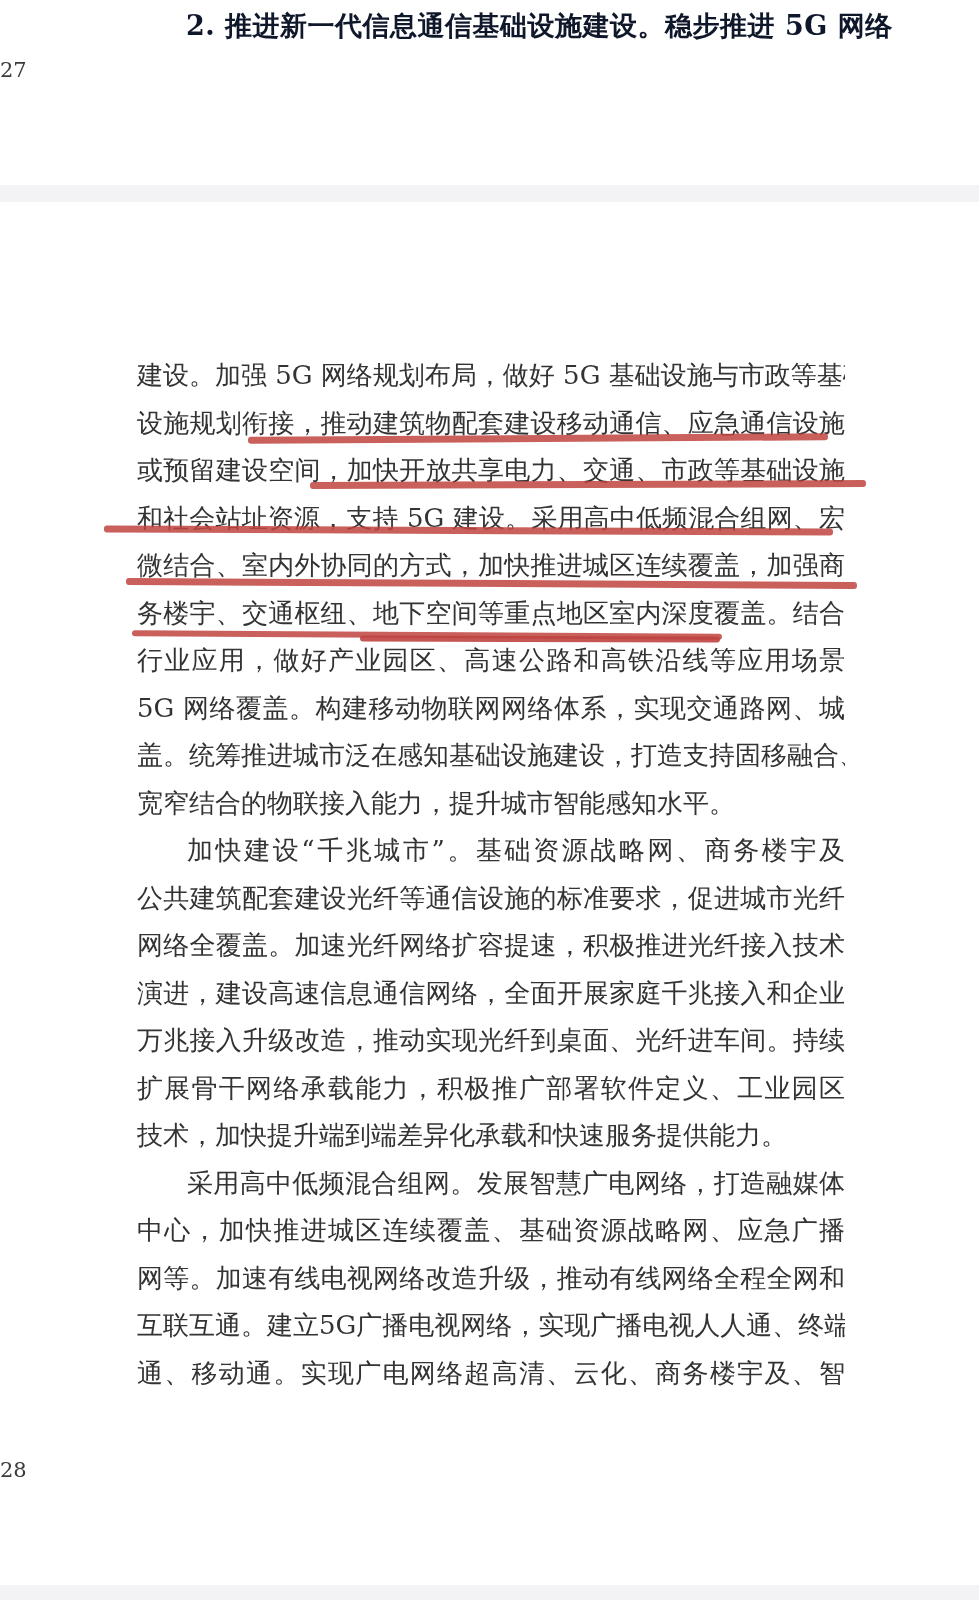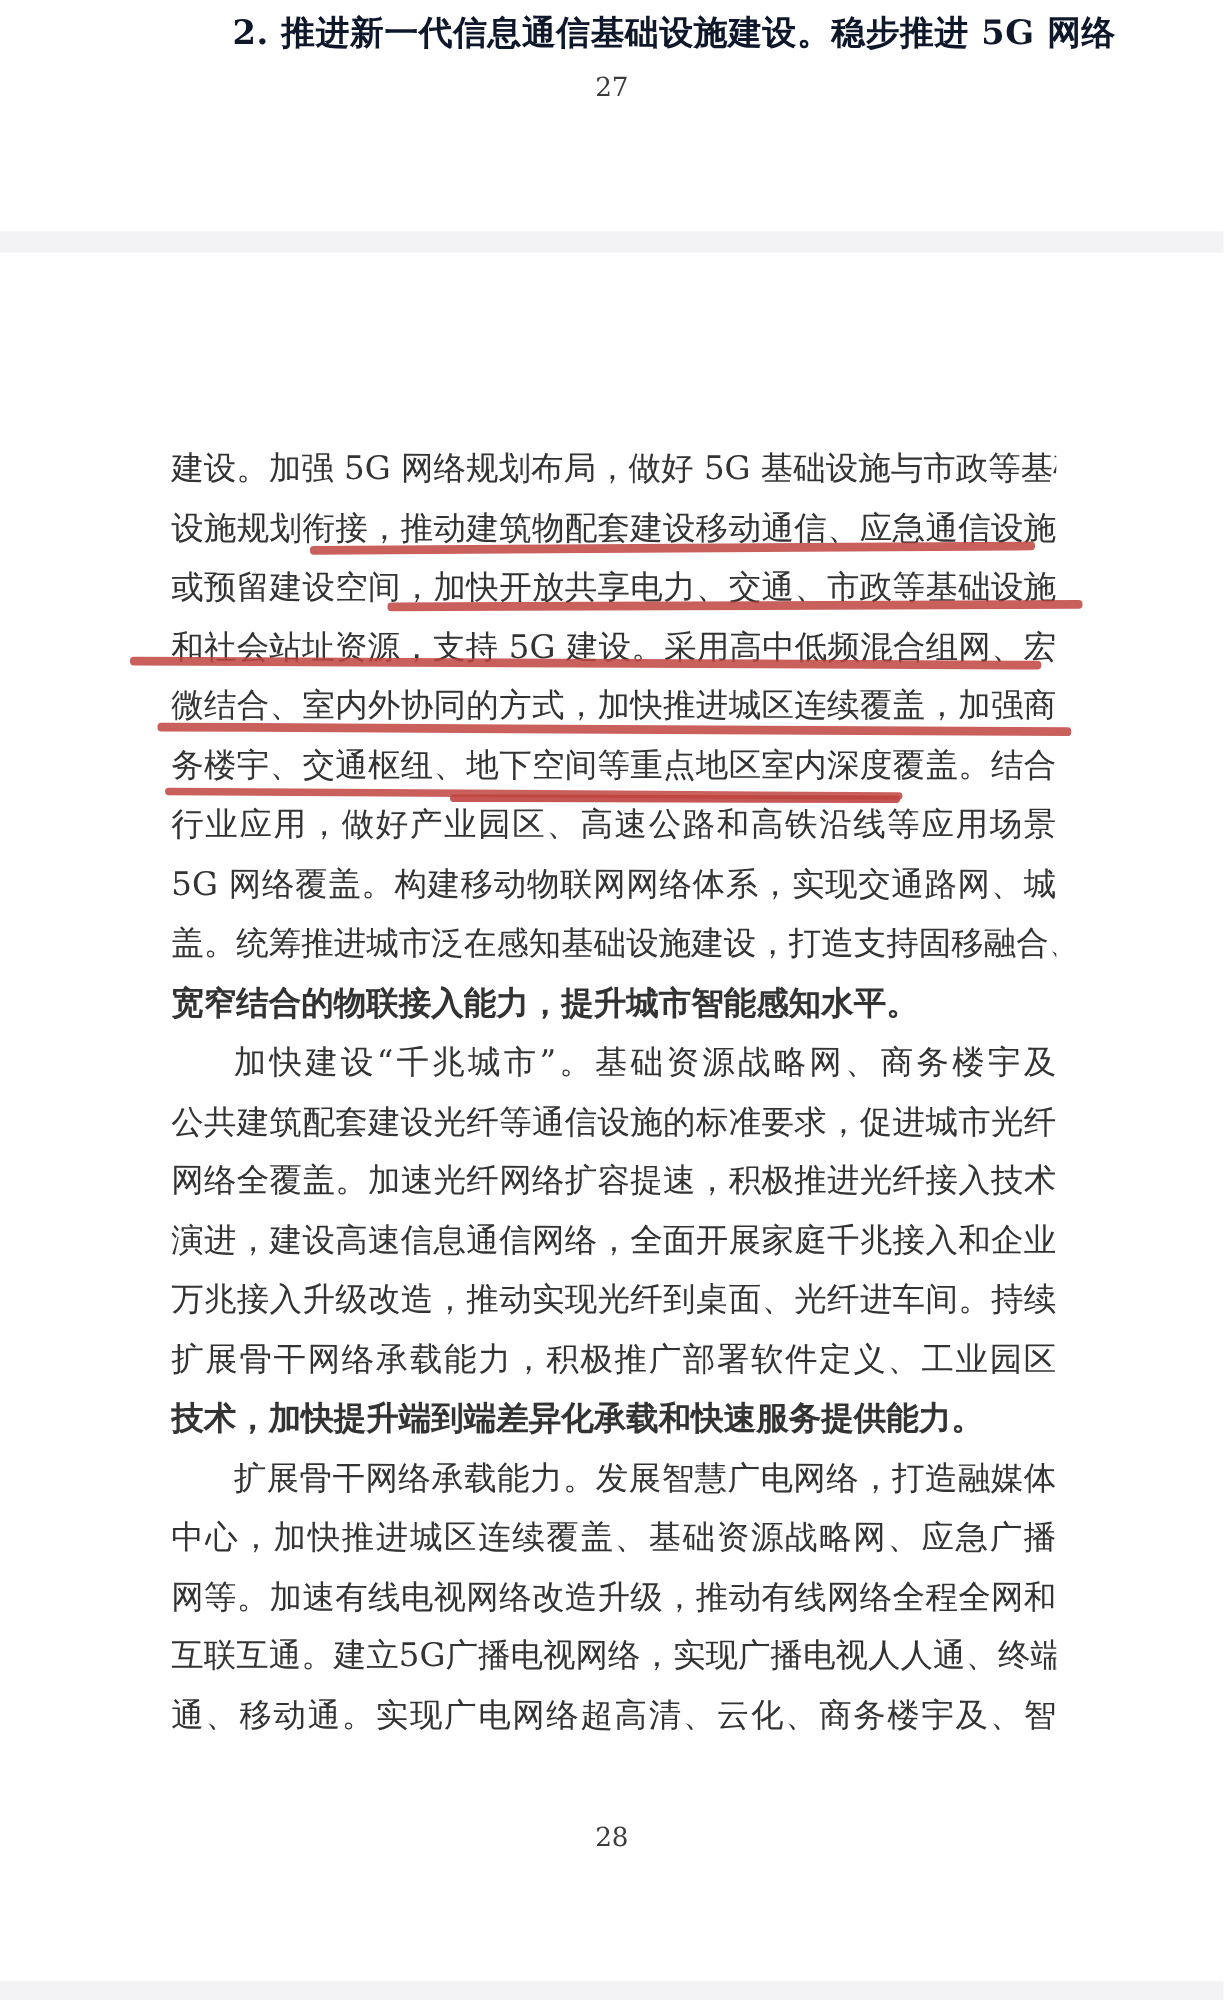--- a/index.html
+++ b/index.html
@@ -18,21 +18,20 @@
     position: absolute;
     left: 186px; top: 8px; width: 700px;
     font-size: 27px; font-weight: 600;
     color: #0f172a;
     white-space: nowrap;
     letter-spacing: 0.5px;
   }
   .pagenum {
     position: absolute;
     left: 0; width: 979px;
-    text-align: center;
     font-size: 21px; color: #3c3c3c;
   }
   .pagenum.p27 { top: 58px; }
   .pagenum.p28 { top: 1458px; }
   .divider-band {
     position: absolute; left: 0; width: 979px;
     background: #f3f3f5;
   }
   .divider-band.top { top: 185px; height: 17px; }
   .divider-band.bottom { top: 1585px; height: 15px; }
@@ -45,21 +44,20 @@
     height: 47.5px; line-height: 47.5px;
     text-align: justify;
     text-align-last: justify;
     text-justify: inter-character;
     overflow: hidden;
     white-space: nowrap;
   }
   .line.para-end {
     text-align: right;
     text-align-last: left;
-    font-weight: bold;
   }
   .line.indent { text-indent: 50px; }
   .red-underline {
     position: absolute;
     background: #bf4440;
     opacity: 0.85;
     border-radius: 3px;
     height: 7px;
   }
   .ul-1 { left: 248px; top: 435px; width: 580px; transform: rotate(-0.35deg); }
@@ -90,21 +88,21 @@
     <div class="line">5G 网络覆盖。构建移动物联网网络体系，实现交通路网、城</div>
     <div class="line">盖。统筹推进城市泛在感知基础设施建设，打造支持固移融合、</div>
     <div class="line para-end">宽窄结合的物联接入能力，提升城市智能感知水平。</div>
     <div class="line indent">加快建设“千兆城市”。基础资源战略网、商务楼宇及</div>
     <div class="line">公共建筑配套建设光纤等通信设施的标准要求，促进城市光纤</div>
     <div class="line">网络全覆盖。加速光纤网络扩容提速，积极推进光纤接入技术</div>
     <div class="line">演进，建设高速信息通信网络，全面开展家庭千兆接入和企业</div>
     <div class="line">万兆接入升级改造，推动实现光纤到桌面、光纤进车间。持续</div>
     <div class="line">扩展骨干网络承载能力，积极推广部署软件定义、工业园区</div>
     <div class="line para-end">技术，加快提升端到端差异化承载和快速服务提供能力。</div>
-    <div class="line indent">扩展骨干网络承载能力。发展智慧广电网络，打造融媒体</div>
+    <div class="line indent">采用高中低频混合组网。发展智慧广电网络，打造融媒体</div>
     <div class="line">中心，加快推进城区连续覆盖、基础资源战略网、应急广播</div>
     <div class="line">网等。加速有线电视网络改造升级，推动有线网络全程全网和</div>
     <div class="line">互联互通。建立5G广播电视网络，实现广播电视人人通、终端</div>
     <div class="line">通、移动通。实现广电网络超高清、云化、商务楼宇及、智</div>
   </div>
 
   <div class="red-underline ul-1"></div>
   <div class="red-underline ul-2"></div>
   <div class="red-underline ul-3"></div>
   <div class="red-underline ul-4"></div>

